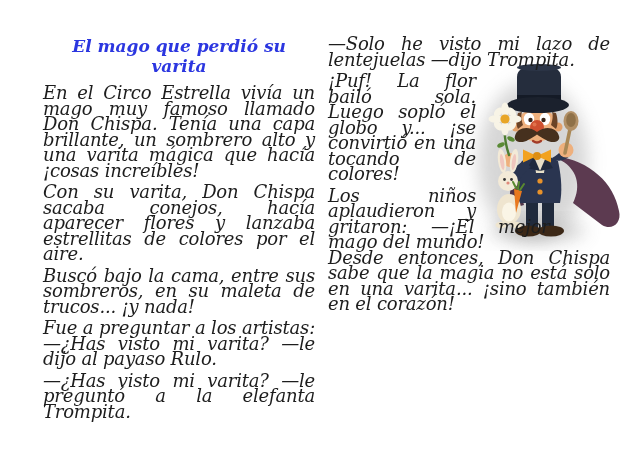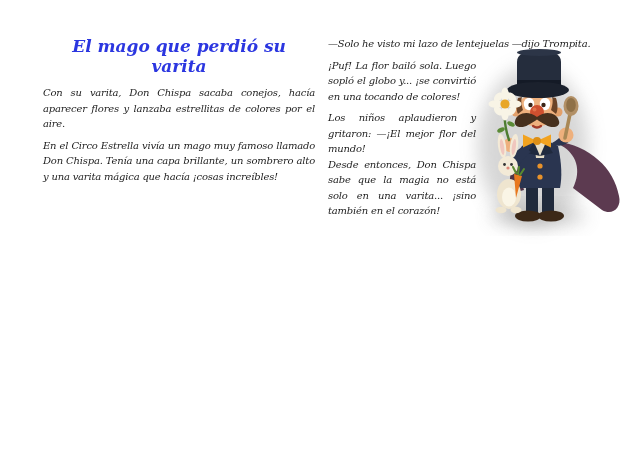--- a/index.html
+++ b/index.html
@@ -18,21 +18,21 @@
   .col-right { left: 328px; width: 282px; }
   .title {
     font-size: 17px;
     font-weight: bold;
     color: #2b36e0;
     text-align: center;
     margin: 0 0 9px 0;
     line-height: 20px;
   }
   p.para {
-    font-size: 10px;
+    font-size: 18px;
     line-height: 15.5px;
     text-align: justify;
     margin: 0 0 6px 0;
     letter-spacing: -0.2px;
   }
   p.tight { margin-bottom: 0; }
   
   .illu {
     float: right;
     width: 128px;
@@ -42,22 +42,25 @@
   }
   .illu svg { display: block; width: 160px; height: 185px; margin: -12px 0 0 -4px; overflow: visible; }
 </style>
 </head>
 <body>
 
 <div class="page">
 
   <div class="col col-left">
     <h1 class="title">El mago que perdió su varita</h1>
+    <p class="para">En el Circo Estrella vivía un mago muy famoso llamado Don Chispa. Tenía una capa brillante, un sombrero alto y una varita mágica que hacía ¡cosas increíbles!</p>
     <p class="para">Con su varita, Don Chispa sacaba conejos, hacía aparecer flores y lanzaba estrellitas de colores por el aire.</p>
-    <p class="para">En el Circo Estrella vivía un mago muy famoso llamado Don Chispa. Tenía una capa brillante, un sombrero alto y una varita mágica que hacía ¡cosas increíbles!</p>
+    <p class="para">Buscó bajo la cama, entre sus sombreros, en su maleta de trucos... ¡y nada!</p>
+    <p class="para">Fue a preguntar a los artistas: —¿Has visto mi varita? —le dijo al payaso Rulo.</p>
+    <p class="para">—¿Has visto mi varita? —le preguntó a la elefanta Trompita.</p>
   </div>
 
   <div class="col col-right">
     <p class="para">—Solo he visto mi lazo de lentejuelas —dijo Trompita.</p>
 
     <div class="illu">
       <svg viewBox="0 0 160 185" xmlns="http://www.w3.org/2000/svg">
         <defs>
           <filter id="soft" x="-60%" y="-60%" width="220%" height="220%">
             <feGaussianBlur stdDeviation="9"></feGaussianBlur>
@@ -171,17 +174,17 @@
             <ellipse cx="33.5" cy="51" rx="5.5" ry="3.5" fill="#f8f4e6" transform="rotate(45 33.5 51)"></ellipse>
             <ellipse cx="20.5" cy="65" rx="5.5" ry="3.5" fill="#f8f4e6" transform="rotate(45 20.5 65)"></ellipse>
             <ellipse cx="33.5" cy="65" rx="5.5" ry="3.5" fill="#f8f4e6" transform="rotate(-45 33.5 65)"></ellipse>
             <circle cx="27" cy="58" r="4.6" fill="#e8a627"></circle>
           </g>
         </g>
       </svg>
     </div>
 
     <p class="para">¡Puf! La flor bailó sola. Luego sopló el globo y... ¡se convirtió en una tocando de colores!</p>
-    <p class="para tight">Los niños aplaudieron y gritaron: —¡El mejor flor del mundo!</p>
+    <p class="para tight">Los niños aplaudieron y gritaron: —¡El mejor mago del mundo!</p>
     <p class="para tight">Desde entonces, Don Chispa sabe que la magia no está solo en una varita... ¡sino también en el corazón!</p>
   </div>
 
 </div>
 
 </body></html>

